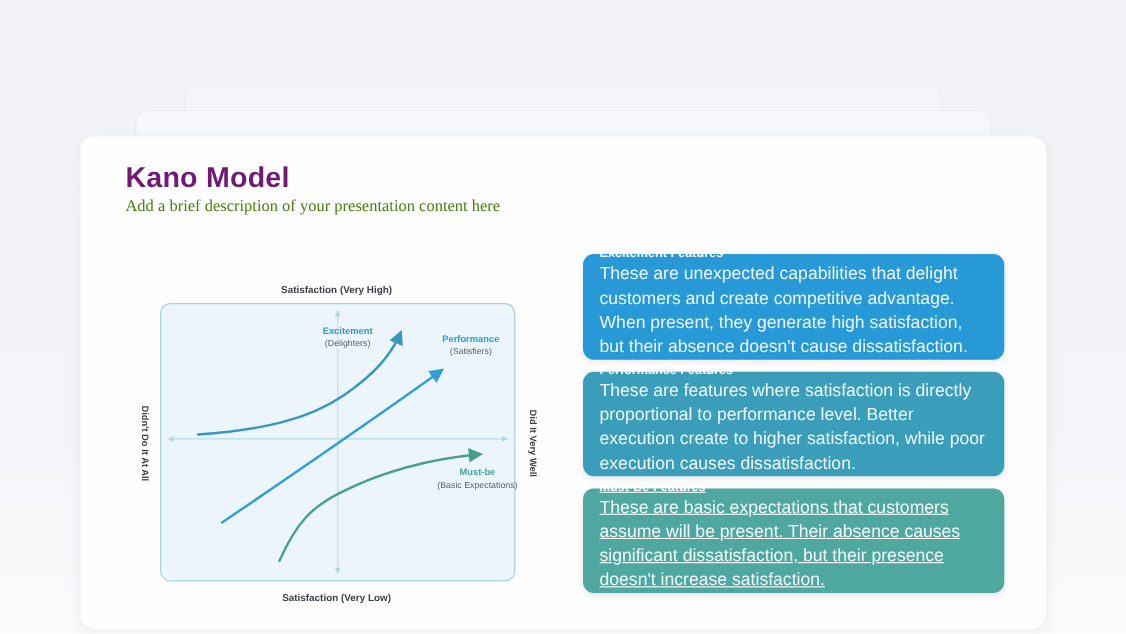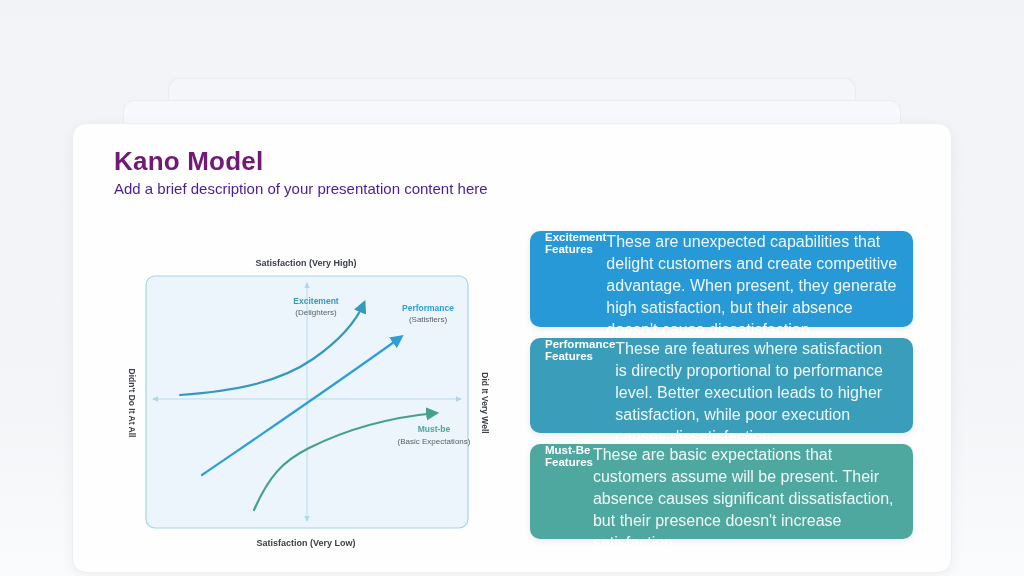--- a/index.html
+++ b/index.html
@@ -25,35 +25,35 @@
     border-radius: 14px;
     box-shadow: 0 4px 14px rgba(30,40,60,0.05);
   }
   .page-title {
     position: absolute; left: 41px; top: 22px;
     font-size: 26px; font-weight: 700; color: #701a75;
     letter-spacing: 0.2px;
   }
   .page-subtitle {
     position: absolute; left: 41px; top: 56px;
-    font-size: 15px; color: #4c1d95;
+    font-size: 15px; color: #4d7c0f; font-family: Liberation Serif, serif;
   }
   .chart-wrap { position: absolute; left: 28px; top: 130px; width: 400px; height: 300px; }
   .cards-col { position: absolute; left: 457px; top: 107px; width: 383px; }
   .feature-card {
     position: absolute; left: 0; width: 383px;
     border-radius: 10px;
     color: #fff;
-    display: flex; justify-content: flex-end;
+    display: flex; flex-direction: column; justify-content: flex-end;
     padding: 0 15px;
     box-shadow: 0 2px 6px rgba(30,40,60,0.10);
   }
   .feature-card.c1 { top: 0px;   height: 96px; }
   .feature-card.c2 { top: 107px; height: 95px; }
-  .feature-card.c3 { top: 213px; height: 95px; }
+  .feature-card.c3 { top: 213px; height: 95px; text-decoration: underline; }
   .feature-card h3 { font-size: 11.5px; font-weight: 700; margin-bottom: 2px; color: #FFFFFF; }
   .feature-card p  { font-size: 16px; line-height: 1.38; color: rgba(255,255,255,0.92); }
   svg text { font-family: "Liberation Sans", sans-serif; }
   .svg-axis-title { font-size: 9px; font-weight: 700; fill: #3B4148; }
   .svg-rot-label  { font-size: 8.5px; font-weight: 700; fill: #3B4148; }
   .svg-series-sub { font-size: 8px; fill: #5A6169; }
 </style>
 </head>
 <body>
 
@@ -112,20 +112,20 @@
     </svg>
   </div>
 
   <div class="cards-col">
     <div class="feature-card c1" style="background: rgb(38, 153, 214);">
       <h3>Excitement Features</h3>
       <p>These are unexpected capabilities that delight customers and create competitive advantage. When present, they generate high satisfaction, but their absence doesn't cause dissatisfaction.</p>
     </div>
     <div class="feature-card c2" style="background: rgb(58, 157, 186);">
       <h3>Performance Features</h3>
-      <p>These are features where satisfaction is directly proportional to performance level. Better execution leads to higher satisfaction, while poor execution causes dissatisfaction.</p>
+      <p>These are features where satisfaction is directly proportional to performance level. Better execution create to higher satisfaction, while poor execution causes dissatisfaction.</p>
     </div>
     <div class="feature-card c3" style="background: rgb(79, 168, 160);">
       <h3>Must-Be Features</h3>
       <p>These are basic expectations that customers assume will be present. Their absence causes significant dissatisfaction, but their presence doesn't increase satisfaction.</p>
     </div>
   </div>
 </div>
 
 </body></html>

